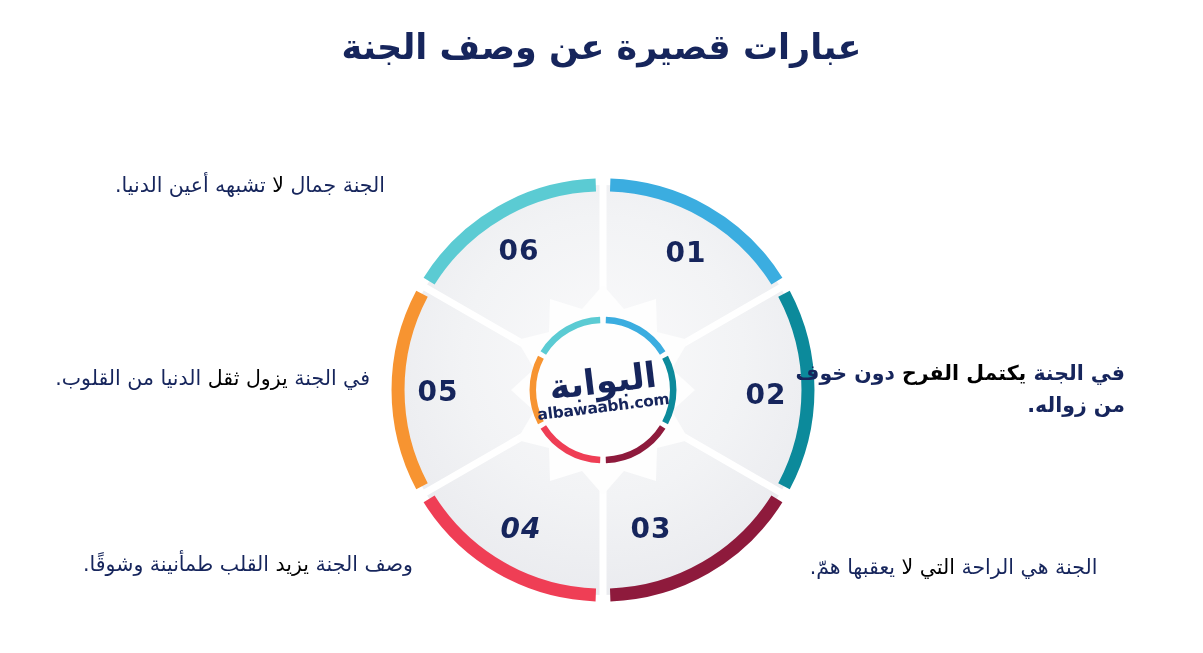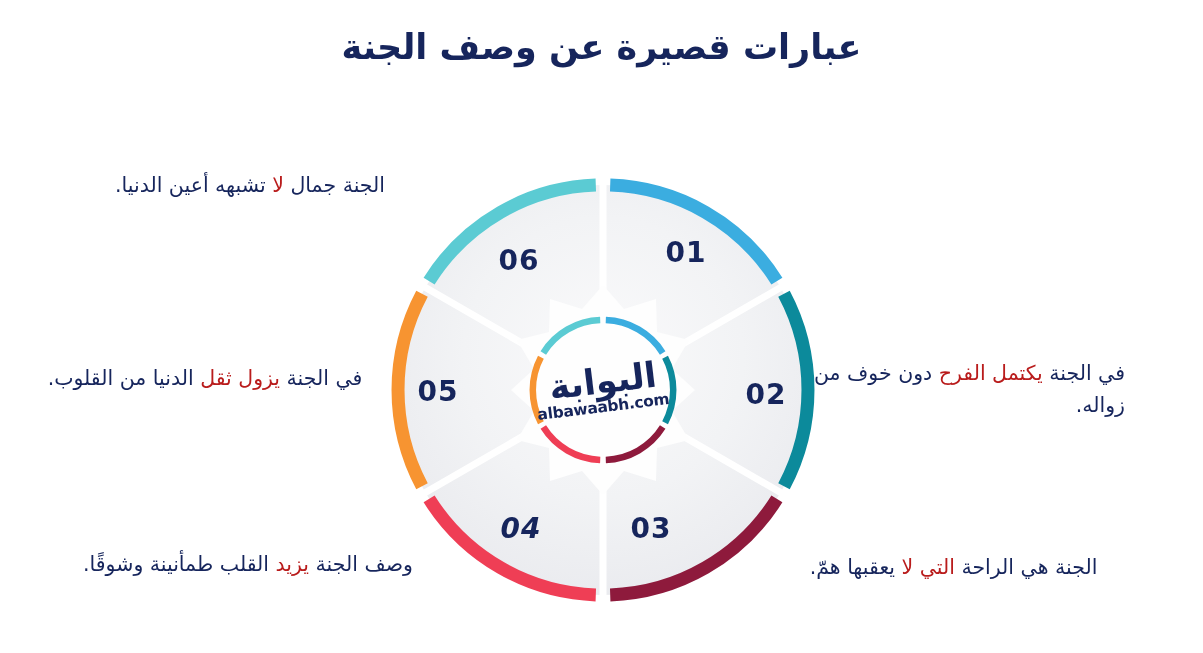--- a/index.html
+++ b/index.html
@@ -33,38 +33,38 @@
     direction:ltr;letter-spacing:1px;
     white-space:nowrap;
     text-align:center;
     transform:translate(-50%,-50%);
   }
   #num-01{left:686px;top:252px;}
   #num-02{left:766px;top:394px;}
   #num-03{left:651px;top:528px;}
   #num-04{left:521px;top:528px;font-style:italic;}
   #num-05{left:438px;top:391px;text-align:center;}
-  #num-06{left:519px;top:260px;}
+  #num-06{left:519px;top:250px;}
 
   
   .caption{
     position:absolute;
     direction:rtl;
     font-size:20.5px;
     line-height:1.55;
     color:#16255C;
     font-weight:normal;
   }
-  .caption .hl{color:#b91c1c;}
+  .caption .hl{color:#000000;}
 
   #cap-01{top:176px;width:330px;right:78px;text-align:right;}
-  #cap-02{top:358px;width:330px;right:78px;text-align:right;}
+  #cap-02{top:358px;width:330px;right:78px;text-align:right;font-weight:bold;}
   #cap-03{top:552px;width:355px;right:72px;text-align:center;}
   #cap-04{top:549px;width:340px;left:78px;text-align:center;}
-  #cap-05{top:363px;width:330px;left:40px;text-align:center;}
+  #cap-05{top:363px;width:330px;left:40px;}
   #cap-06{top:170px;width:380px;left:60px;text-align:center;}
 
   
   #logo-badge{
     position:absolute;left:496px;top:283px;width:214px;height:214px;
   }
   #logo-badge svg{display:block;width:214px;height:214px;}
   #logo-text-wrap{
     position:absolute;left:0;top:0;width:214px;height:214px;
     display:flex;flex-direction:column;align-items:center;justify-content:center;

